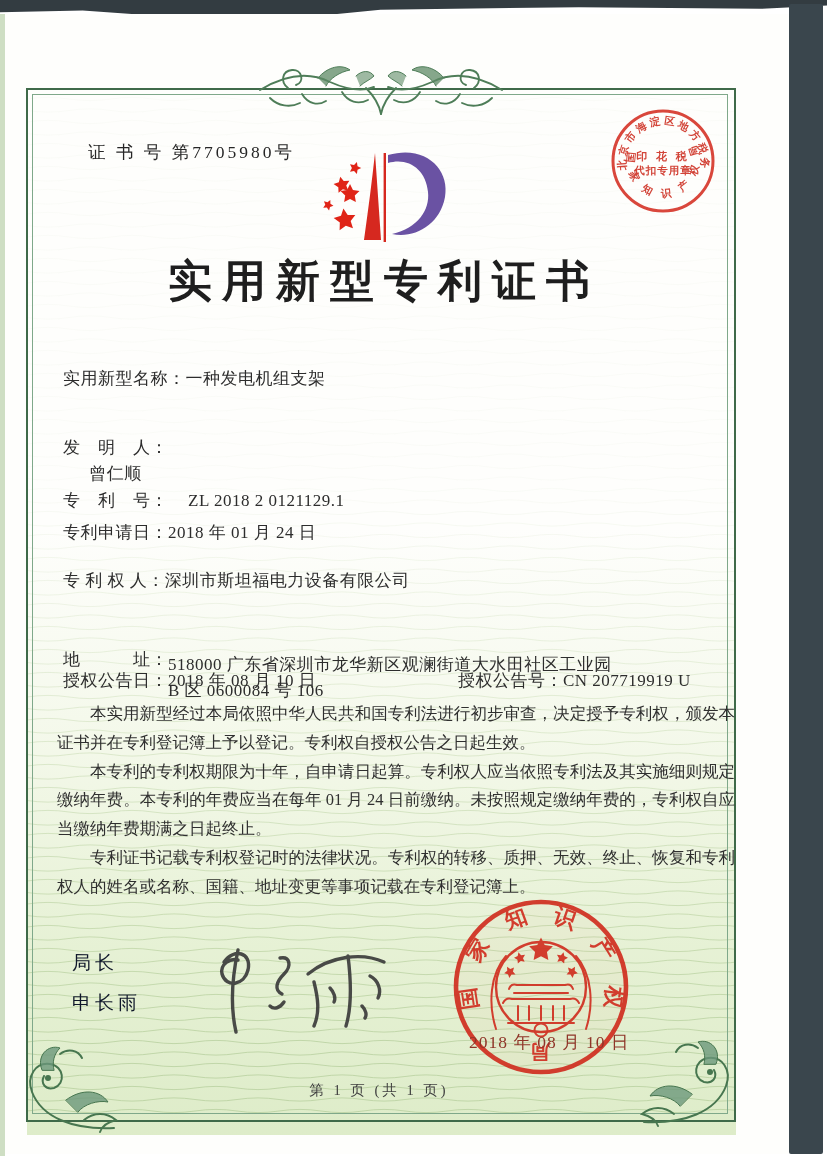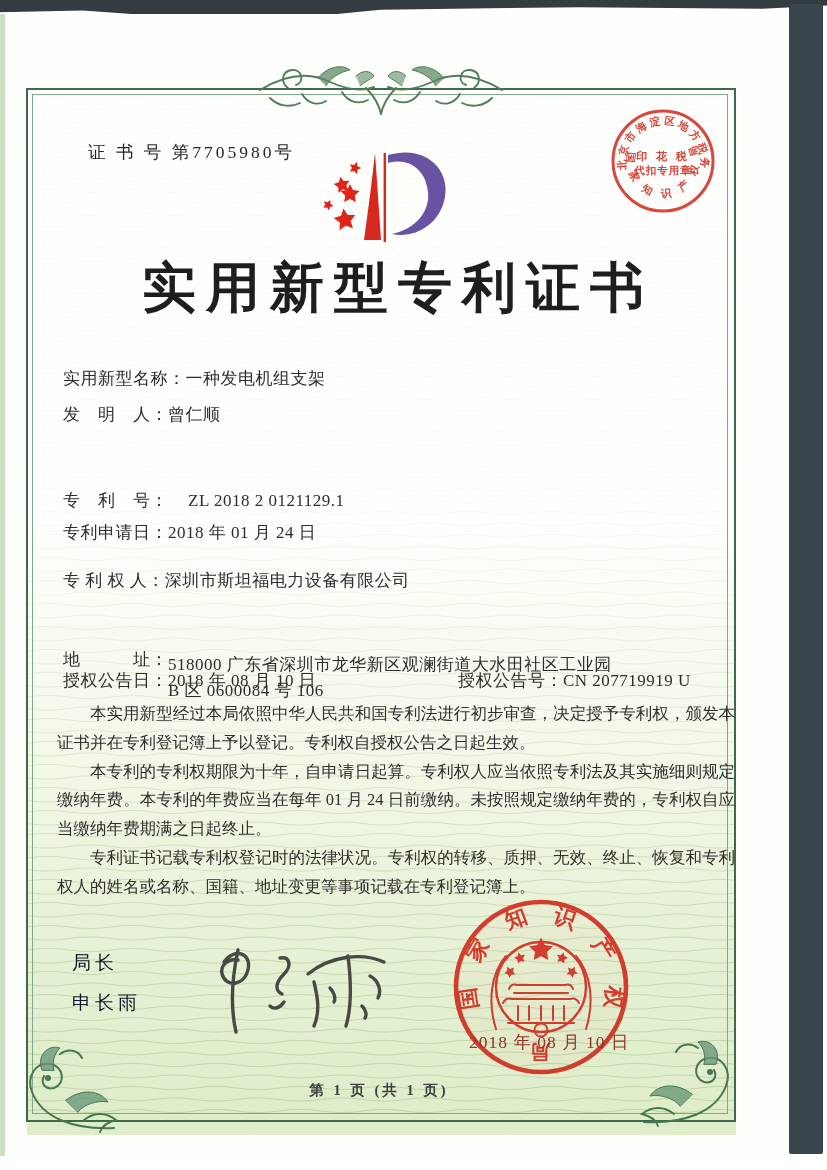--- a/index.html
+++ b/index.html
@@ -16,38 +16,38 @@
   .tint{position:absolute;left:22px;top:75px;width:709px;height:1046px;
     background:linear-gradient(180deg,rgba(255,255,255,0) 0%,rgba(244,249,233,0) 42%,
       rgba(236,244,220,.55) 62%,rgba(226,239,206,.85) 82%,rgba(220,235,198,.95) 100%);}
   #waves{position:absolute;left:22px;top:75px;}
   .frame-outer{position:absolute;left:21px;top:74px;width:706px;height:1030px;border:2.6px solid #3f6a49;}
   .frame-inner{position:absolute;left:27px;top:80px;width:694px;height:1018px;border:1.3px solid #7fa88a;}
   .orn{position:absolute;}
   .cert-no{position:absolute;left:83px;top:126px;font-size:17.5px;letter-spacing:3px;color:#262626;}
   .logo{position:absolute;left:297px;top:122px;}
   .title{position:absolute;left:21px;top:238px;width:706px;text-align:center;
-    font-size:54px;font-weight:700;letter-spacing:10px;text-indent:10px;color:#1e1e1e;padding-left:14px;}
+    font-size:44px;font-weight:700;letter-spacing:10px;text-indent:10px;color:#1e1e1e;}
   .fields{position:absolute;left:58px;top:0;width:660px;font-size:17px;color:#2d2d2d;}
   .frow{position:absolute;display:flex;line-height:26px;align-items:center;}
   .frow .lab{white-space:pre;letter-spacing:.5px;}
   .frow .val{letter-spacing:.5px;}
   .addr-val{width:455px;margin-top:36px;}
   .pair2{position:absolute;left:395px;top:0;display:flex;}
   .paras{position:absolute;left:52px;top:686px;width:678px;}
   .paras p{margin:0;font-size:16.5px;line-height:28.8px;text-indent:2em;color:#2f2f2f;text-align:justify;}
   .signer{position:absolute;left:67px;top:936px;font-family:"Liberation Sans",sans-serif;
     font-size:19px;letter-spacing:4px;color:#0f172a;}
   .signer div{margin-bottom:14px;}
   .signature{position:absolute;left:185px;top:916px;}
   .office-seal{position:absolute;left:443px;top:880px;}
   .seal-date{position:absolute;left:464px;top:1016px;font-size:17.5px;letter-spacing:1px;color:#8f3528;}
   .tax-seal{position:absolute;left:600px;top:89px;}
   .footer{position:absolute;left:21px;top:1067px;width:706px;text-align:center;
-    font-size:14.5px;letter-spacing:3px;color:#3f3f3f;font-weight:bold;}
+    font-size:14.5px;letter-spacing:3px;color:#3f3f3f;}
 </style>
 </head>
 <body>
 
 <div class="scan">
   <div class="edge-top"></div>
   <div class="edge-right"></div>
   <div class="edge-left"></div>
   <div class="speck"></div>
 
@@ -212,21 +212,21 @@
       <path d="M86 19 C 124 8 148 34 143 61 C 138 89 112 103 90 98 C 116 92 128 74 126 56 C 124 33 106 21 86 27 Z" fill="#6a52a3"></path>
     </svg>
 
     <div class="title">实用新型专利证书</div>
 
     <div class="fields">
       <div class="frow" style="top:352px;">
         <span class="lab">实用新型名称：</span>
         <span class="val">一种发电机组支架</span>
       </div>
-      <div class="frow" style="top:388px;">
+      <div class="frow" style="top:421px;flex-direction:column;">
         <span class="lab">发　明　人：</span>
         <span class="val">曾仁顺</span>
       </div>
       <div class="frow" style="top:474px;gap:20px;">
         <span class="lab">专　利　号：</span>
         <span class="val">ZL 2018 2 0121129.1</span>
       </div>
       <div class="frow" style="top:506px;">
         <span class="lab">专利申请日：</span>
         <span class="val">2018 年 01 月 24 日</span>

